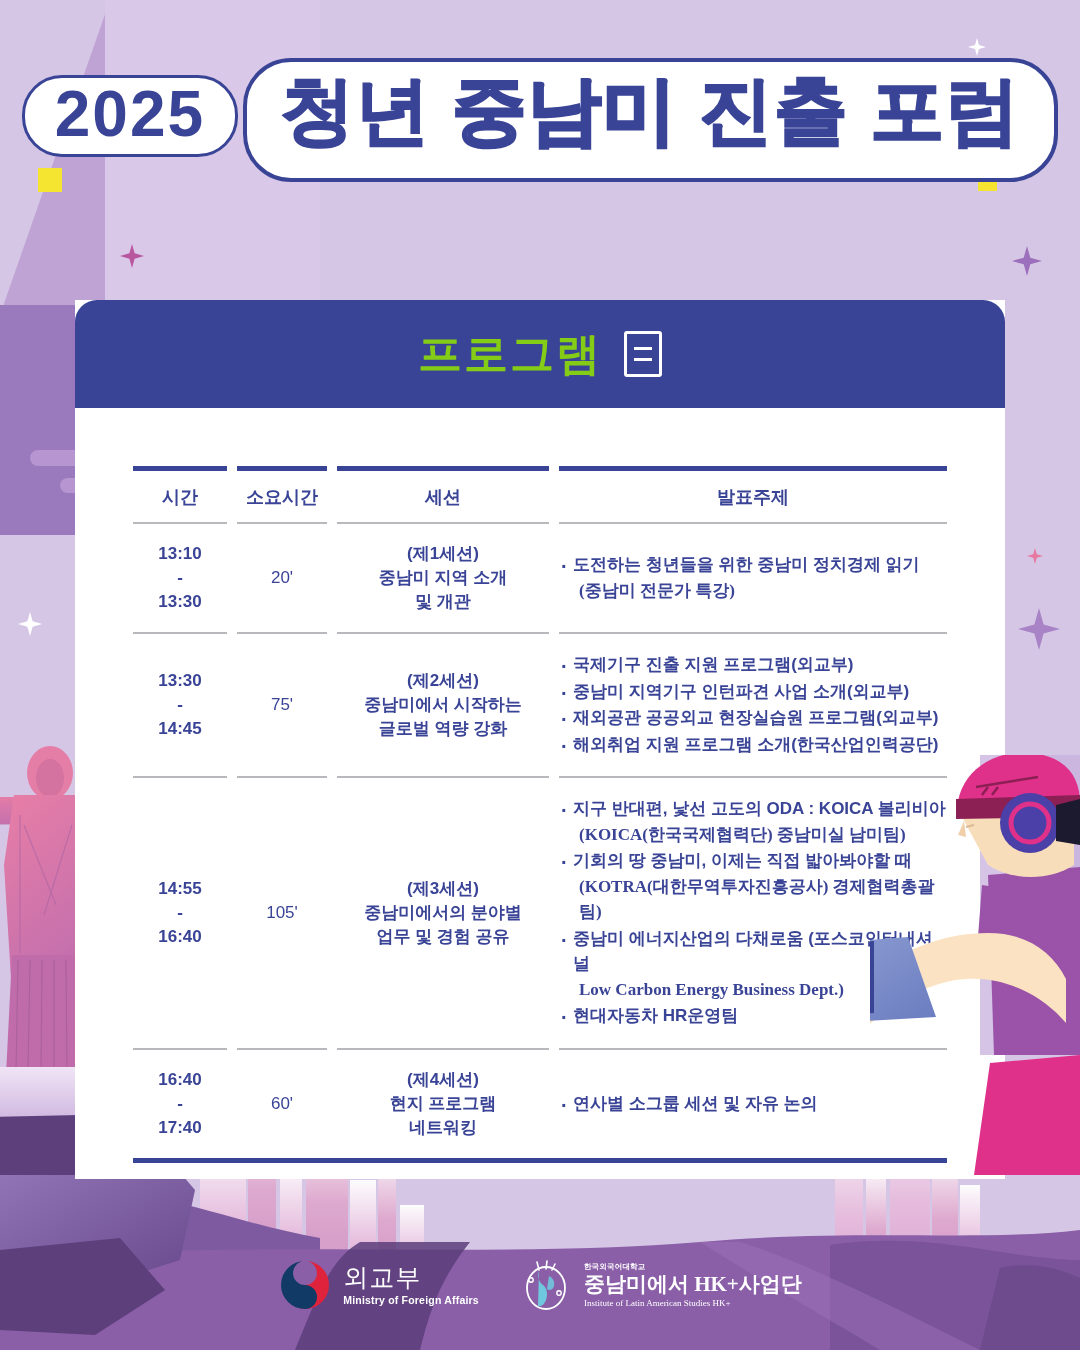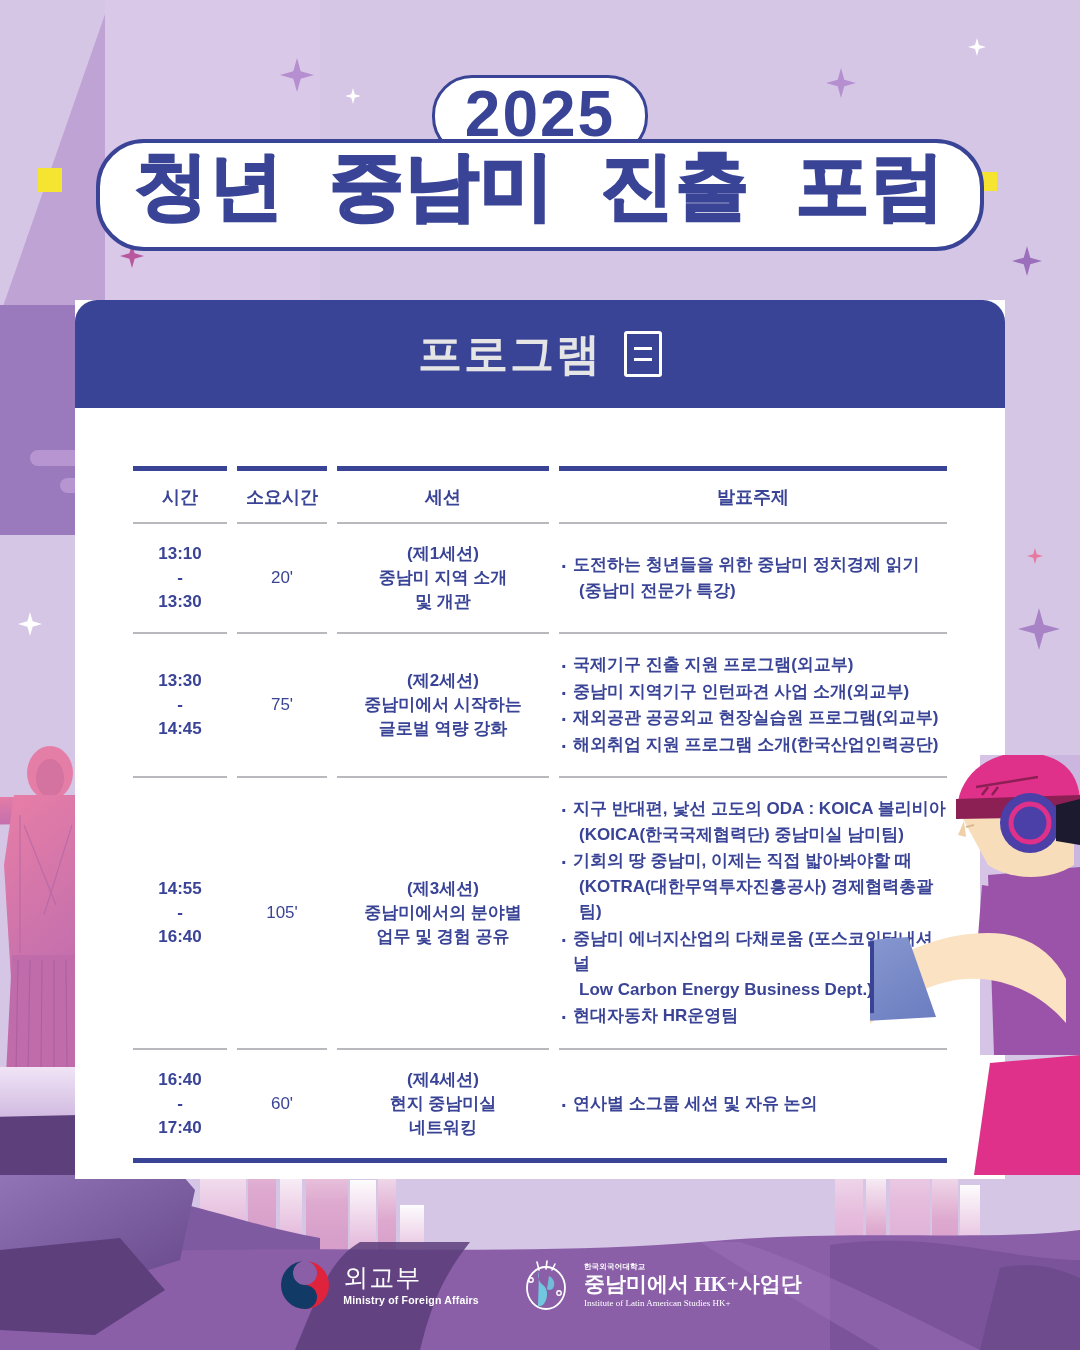--- a/index.html
+++ b/index.html
@@ -86,25 +86,24 @@
     line-height: 1.0;
     position: relative;
     z-index: 2;
   }
   .title-main-wrap {
     margin-top: -18px;
     display: inline-block;
     background: #ffffff;
     border: 4px solid #3a4496;
     border-radius: 48px;
-    padding: 10px 34px 16px;
+    padding: 10px 34px 28px;
     position: relative;
     z-index: 3;
     white-space: nowrap;
-    font-family: Liberation Mono, monospace;
   }
   .title-main {
     font-size: 74px;
     font-weight: 900;
     letter-spacing: 1px;
     line-height: 1.05;
     color: #3a4496;
   }
   .title-main .hl { color: #b8d6f2; -webkit-text-stroke: 3px #3a4496; }
   .title-main .nm { -webkit-text-stroke: 2px #3a4496; }
@@ -122,21 +121,21 @@
     height: 108px;
     background: #3a4496;
     border-top-left-radius: 22px;
     border-top-right-radius: 22px;
     display: flex;
     align-items: center;
     justify-content: center;
     gap: 22px;
   }
   .card-header-title {
-    color: #e5e5e5;
+    color: #84cc16;
     font-size: 44px;
     font-weight: 900;
     letter-spacing: 2px;
   }
   .doc-icon {
     width: 38px; height: 46px;
     border: 3px solid #ffffff;
     border-radius: 3px;
     position: relative;
   }
@@ -220,21 +219,21 @@
     margin-bottom: 1px;
     line-height: 1.5;
   }
   td.topic li::before {
     content: "\00B7";
     position: absolute;
     left: 2px; top: -1px;
     font-size: 20px;
     font-weight: 900;
   }
-  td.topic li .cont { display: block; padding-left: 6px; }
+  td.topic li .cont { display: block; padding-left: 6px; font-family: Liberation Serif, serif; }
   .scene-top { position: absolute; left: 0; bottom: 0; width: 1080px; height: 560px; z-index: 1; }
 
   
   .statue { position: absolute; left: -6px; top: 745px; width: 210px; height: 430px; z-index: 3; }
 
   
   .person { position: absolute; right: 0px; top: 755px; width: 210px; height: 420px; z-index: 6; }
 
   
   .footer {
@@ -481,21 +480,21 @@
               <td class="time">
                 <div>16:40</div>
                 <div>-</div>
                 <div>17:40</div>
               </td>
               <td class="sp"></td>
               <td class="dur">60'</td>
               <td class="sp"></td>
               <td class="session">
                 <div>(제4세션)</div>
-                <div>현지 중남미실</div>
+                <div>현지 프로그램</div>
                 <div>네트워킹</div>
               </td>
               <td class="sp"></td>
               <td class="topic">
                 <ul>
                   <li><span>연사별 소그룹 세션 및 자유 논의</span></li>
                 </ul>
               </td>
             </tr>
           </tbody>

